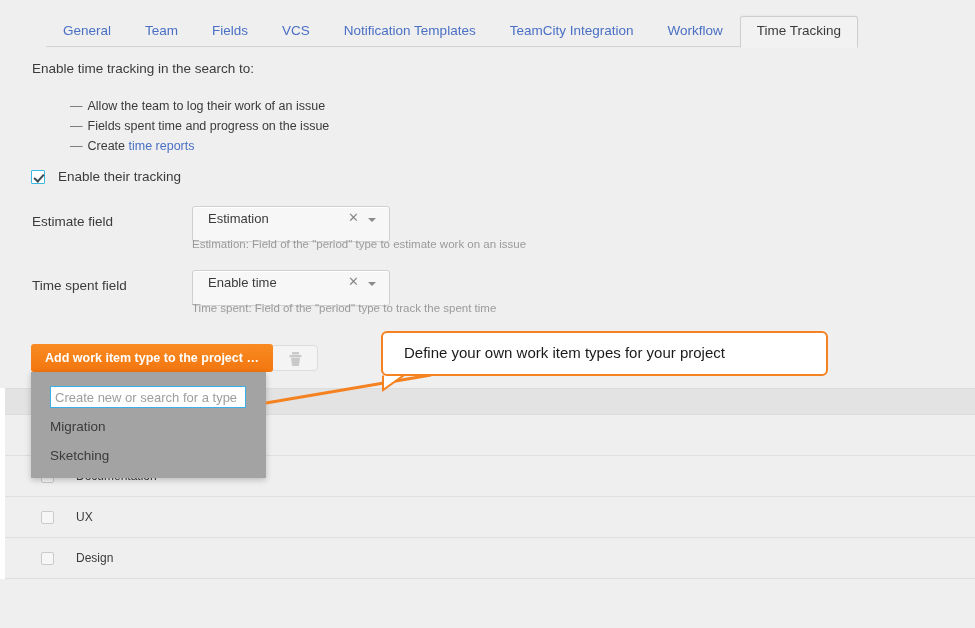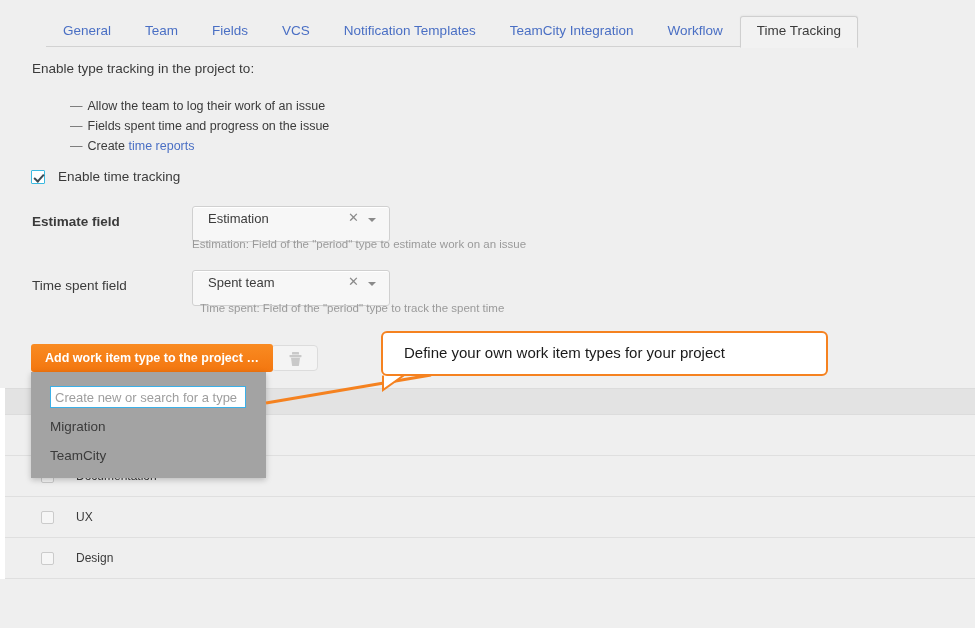--- a/index.html
+++ b/index.html
@@ -321,51 +321,51 @@
       <div class="tab">Notification Templates</div>
       <div class="tab">TeamCity Integration</div>
       <div class="tab">Workflow</div>
       <div class="tab active">Time Tracking</div>
     </div>
   <div class="tabbar-line"></div>
 </div>
 
 <div class="content">
 
-  <div class="lead">Enable type tracking in the project to:</div>
+  <div class="lead">Enable time tracking in the search to:</div>
 
   <div class="bullets" id="bullets-container">
       <div class="bullet"><span class="dash">—</span><span>Allow the team to log their work of an issue</span></div>
       <div class="bullet"><span class="dash">—</span><span>Fields spent time and progress on the issue</span></div>
       <div class="bullet"><span class="dash">—</span><span>Create </span><a>time reports</a></div>
     </div>
 
   <div class="enable-row">
     <div class="cb-checked"></div>
-    <div class="enable-label">Enable time tracking</div>
+    <div class="enable-label">Enable their tracking</div>
   </div>
 
   <div class="field-row">
-    <div class="field-label" style="top:166px;font-weight:bold;">Estimate field</div>
+    <div class="field-label" style="top:166px;">Estimate field</div>
     <div class="field-select" style="top:158px;">
       <span class="val">Estimation</span>
       <span class="clear">✕</span>
       <span class="caret"></span>
     </div>
     <div class="field-hint" style="top:190px;">Estimation: Field of the "period" type to estimate work on an issue</div>
   </div>
 
   <div class="field-row">
     <div class="field-label" style="top:230px;">Time spent field</div>
     <div class="field-select" style="top:222px;">
-      <span class="val">Spent team</span>
+      <span class="val">Enable time</span>
       <span class="clear">✕</span>
       <span class="caret"></span>
     </div>
-    <div class="field-hint" style="top:254px;margin-left:8px;">Time spent: Field of the "period" type to track the spent time</div>
+    <div class="field-hint" style="top:254px;">Time spent: Field of the "period" type to track the spent time</div>
   </div>
 </div>
 
 <div class="table">
   <div class="thead"></div>
   <div id="rows-container">
       <div class="trow">
         <div class="cb-empty"></div>
         <div class="trow-label"></div>
       </div>
@@ -393,21 +393,21 @@
       <rect x="2.5" y="4" width="12" height="2.2" rx="0.6" fill="#c9c9c9"></rect>
       <path d="M4 6.8 h9 l-1 7.4 a1 1 0 0 1 -1 0.9 h-5 a1 1 0 0 1 -1 -0.9 z" fill="#c9c9c9"></path>
     </svg>
   </span>
 </div>
 
 <div class="dropdown">
   <input class="dd-search" type="text" placeholder="Create new or search for a type" style="">
   <div id="dd-items">
       <div class="dd-item">Migration</div>
-      <div class="dd-item">TeamCity</div>
+      <div class="dd-item">Sketching</div>
     </div>
 </div>
 
 <svg class="callout-arrow" width="190" height="40">
   <line x1="181" y1="5" x2="16" y2="33" stroke="#f58220" stroke-width="3"></line>
 </svg>
 <svg class="callout-tail" width="40" height="32">
   <polygon points="2,0 26,0 2,17" fill="#ffffff" stroke="#f58220" stroke-width="2"></polygon>
   <line x1="1" y1="1" x2="27" y2="1" stroke="#ffffff" stroke-width="3"></line>
 </svg>

